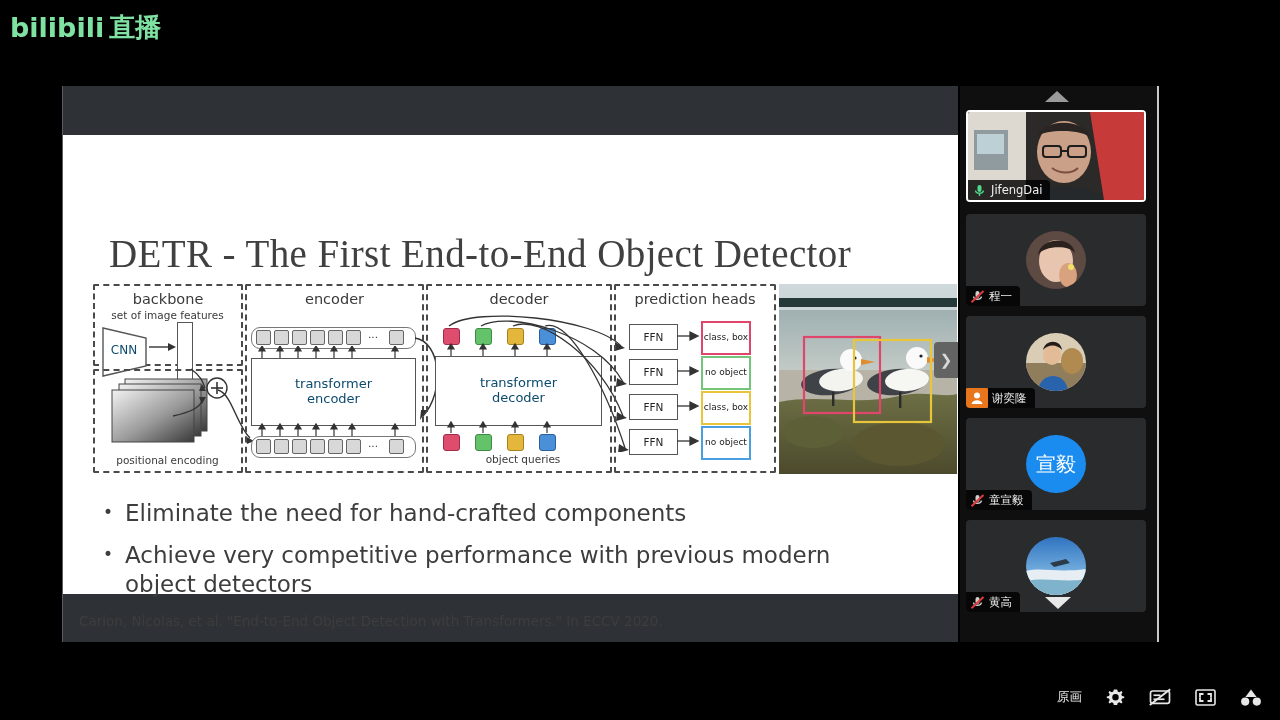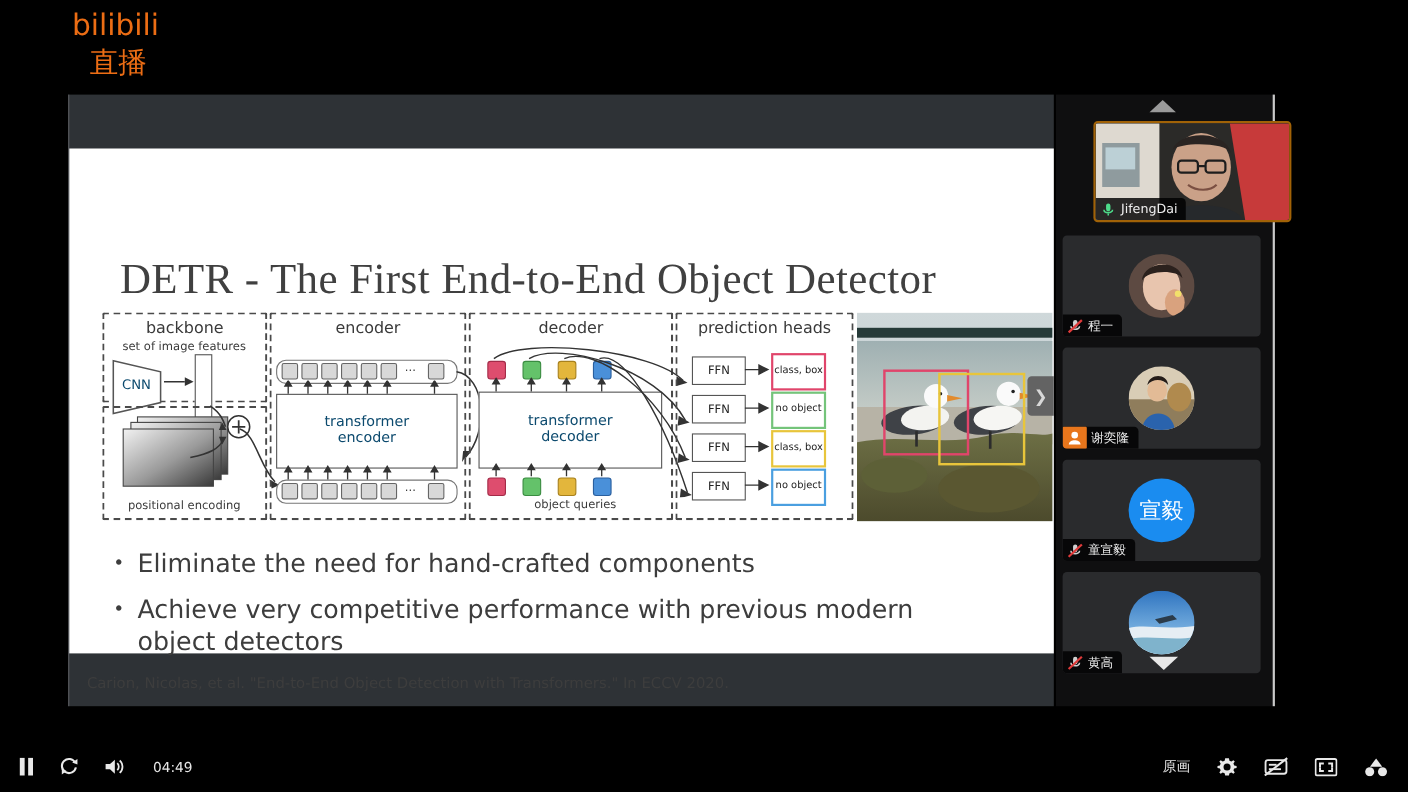--- a/index.html
+++ b/index.html
@@ -1,22 +1,22 @@
 <!DOCTYPE html>
 <html><head>
 <meta charset="utf-8">
 <style>
   html,body{margin:0;padding:0;background:#000;}
   body{width:1280px;height:720px;overflow:hidden;font-family:"Liberation Sans","DejaVu Sans",sans-serif;}
   .stage{position:relative;width:1280px;height:720px;background:#000;}
 
   
   .watermark{position:absolute;left:10px;top:8px;width:190px;height:38px;
-    display:flex;align-items:center;color:#f97316;font-size:27px;font-weight:normal;letter-spacing:0px;
-    opacity:.95;flex-direction:column;}
+    display:flex;align-items:center;color:#86efac;font-size:27px;font-weight:bold;letter-spacing:0px;
+    opacity:.95;}
   .wm-b{font-family:"DejaVu Sans",sans-serif;}
   .wm-cn{margin-left:5px;font-size:26px;}
 
   
   .share{position:absolute;left:62px;top:86px;width:895px;height:556px;background:#2e3236;
     border-left:1px solid #5a5d60;}
   .slide{position:absolute;left:0;top:49px;width:895px;height:459px;background:#fff;}
   .slide-title{position:absolute;left:46px;top:96px;font-size:39px;color:#404040;
     font-family:Liberation Serif, serif;font-weight:400;letter-spacing:.4px;white-space:nowrap;}
 
@@ -56,21 +56,21 @@
 
   
   .panel{position:absolute;left:960px;top:86px;width:198px;height:556px;background:#0f0f10;}
   .panel-edge{position:absolute;left:1157px;top:86px;width:2px;height:556px;background:#c9c9c9;}
   .scroll-up{position:absolute;left:1045px;top:91px;width:0;height:0;
     border-left:12px solid transparent;border-right:12px solid transparent;border-bottom:11px solid #9a9a9a;}
   .scroll-down{position:absolute;left:1045px;top:597px;width:0;height:0;
     border-left:13px solid transparent;border-right:13px solid transparent;border-top:12px solid #e8e8e8;}
   .tile{position:absolute;left:966px;width:180px;height:92px;background:#2a2b2d;border-radius:4px;
     overflow:hidden;}
-  .tile.active{border:2px solid #a16207;width:176px;height:88px;margin-left:28px;}
+  .tile.active{border:2px solid #ffffff;width:176px;height:88px;}
   .nametag{position:absolute;left:0;bottom:0;height:20px;background:rgba(0,0,0,.82);
     display:flex;align-items:center;padding:0 8px 0 4px;border-radius:0 4px 0 0;}
   .nametag .nm{color:#eee;font-size:11.5px;margin-left:4px;font-family:"DejaVu Sans",sans-serif;white-space:nowrap;}
   .mic{width:15px;height:15px;position:relative;display:inline-block;}
   .avatar{position:absolute;left:50%;top:50%;transform:translate(-50%,-50%);width:60px;height:58px;
     border-radius:50%;overflow:hidden;}
   .host-badge{width:22px;height:20px;background:#e8761c;display:flex;align-items:center;
     justify-content:center;border-radius:1px;}
 
   
@@ -459,43 +459,20 @@
           <line x1="1.5" y1="13.2" x2="13.5" y2="2" stroke="#e03a3a" stroke-width="2"></line>
         </svg>
       </span>
       <span class="nm">童宣毅</span>
     </div>
   </div>
 
   <div class="scroll-down"></div>
 
   <div class="ctrlbar">
-    <div class="ctrl-left">
-      <span class="icon">
-        <svg width="16" height="18" viewBox="0 0 16 18">
-            <rect x="2" y="1" width="4.4" height="16" fill="#e8e8e8"></rect>
-            <rect x="9.6" y="1" width="4.4" height="16" fill="#e8e8e8"></rect>
-          </svg>
-      </span>
-      <span class="icon">
-        <svg width="18" height="18" viewBox="0 0 18 18">
-          <path d="M14.4,5.4 A6.4,6.4 0 1 0 15,9.6" stroke="#e8e8e8" stroke-width="1.9" fill="none"></path>
-          <polygon points="16.4,2 16.4,7 11.6,5.2" fill="#e8e8e8"></polygon>
-          <polygon points="2.2,16 2.2,11.2 6.6,13" fill="#e8e8e8"></polygon>
-        </svg>
-      </span>
-      <span class="icon">
-        <svg width="19" height="18" viewBox="0 0 19 18">
-          <polygon points="2,6.6 6,6.6 10.4,2.6 10.4,15.4 6,11.4 2,11.4" fill="#e8e8e8"></polygon>
-          <path d="M12.6,5.8 A4.4,4.4 0 0 1 12.6,12.2" stroke="#e8e8e8" stroke-width="1.6" fill="none"></path>
-          <path d="M14.8,3.4 A7.4,7.4 0 0 1 14.8,14.6" stroke="#e8e8e8" stroke-width="1.6" fill="none"></path>
-        </svg>
-      </span>
-      <span class="tm">04:49</span>
-    </div>
 
     <div class="ctrl-right">
       <span class="qlabel">原画</span>
       <span class="icon">
         <svg width="19" height="19" viewBox="0 0 19 19">
           <path d="M9.5,1.4 L11.2,1.4 L11.7,3.6 L13.4,4.3 L15.3,3.1 L16.5,4.3 L15.3,6.2 L16,7.9 L18.2,8.4 L18.2,10.1 L16,10.6 L15.3,12.3 L16.5,14.2 L15.3,15.4 L13.4,14.2 L11.7,14.9 L11.2,17.1 L9.5,17.1 L7.8,17.1 L7.3,14.9 L5.6,14.2 L3.7,15.4 L2.5,14.2 L3.7,12.3 L3,10.6 L0.8,10.1 L0.8,8.4 L3,7.9 L3.7,6.2 L2.5,4.3 L3.7,3.1 L5.6,4.3 L7.3,3.6 L7.8,1.4 Z" fill="#e8e8e8"></path>
           <circle cx="9.5" cy="9.3" r="3.2" fill="#000"></circle>
         </svg>
       </span>
       <span class="icon">

